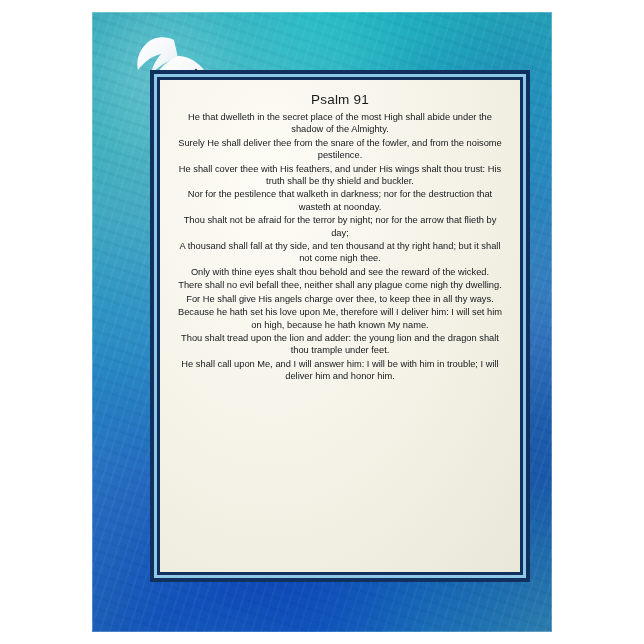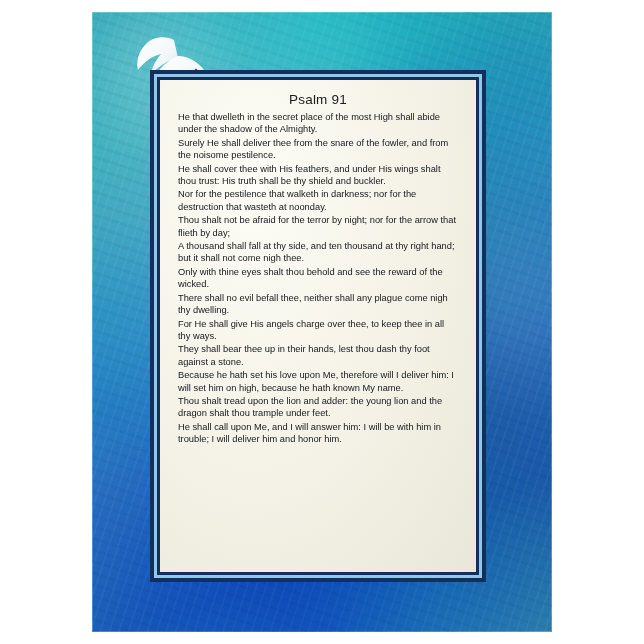--- a/index.html
+++ b/index.html
@@ -69,21 +69,21 @@
     top: 22px;
     width: 96px;
     height: 86px;
   }
 
   
   .panel-outer {
     position: absolute;
     left: 58px;
     top: 58px;
-    width: 336px;
+    width: 380px;
     height: 512px;
     background: #12305e;
     padding: 4px;
     box-sizing: border-box;
   }
   .panel-mid {
     width: 100%;
     height: 100%;
     border: 3px solid #8ec9e8;
     box-sizing: border-box;
@@ -101,21 +101,21 @@
   }
   .psalm-title {
     text-align: center;
     font-size: 13.5px;
     color: #1b1b1b;
     margin: 2px 0 4px;
     letter-spacing: .2px;
     font-weight: 400;
   }
   .verse {
-    text-align: left;
+    text-align: center;
     font-size: 9.3px;
     line-height: 12.4px;
     color: #15181c;
     margin: 0 0 1px;
     padding: 0 2px;
   }
 </style>
 </head>
 <body>
 
@@ -152,21 +152,20 @@
           <div class="psalm-title">Psalm 91</div>
           <p class="verse">He that dwelleth in the secret place of the most High shall abide under the shadow of the Almighty.</p>
           <p class="verse">Surely He shall deliver thee from the snare of the fowler, and from the noisome pestilence.</p>
           <p class="verse">He shall cover thee with His feathers, and under His wings shalt thou trust: His truth shall be thy shield and buckler.</p>
           <p class="verse">Nor for the pestilence that walketh in darkness; nor for the destruction that wasteth at noonday.</p>
           <p class="verse">Thou shalt not be afraid for the terror by night; nor for the arrow that flieth by day;</p>
           <p class="verse">A thousand shall fall at thy side, and ten thousand at thy right hand; but it shall not come nigh thee.</p>
           <p class="verse">Only with thine eyes shalt thou behold and see the reward of the wicked.</p>
           <p class="verse">There shall no evil befall thee, neither shall any plague come nigh thy dwelling.</p>
           <p class="verse">For He shall give His angels charge over thee, to keep thee in all thy ways.</p>
-          <p class="verse">They shall bear thee up in their hands, lest thou dash thy foot against a stone.</p>
           <p class="verse">Because he hath set his love upon Me, therefore will I deliver him: I will set him on high, because he hath known My name.</p>
           <p class="verse">Thou shalt tread upon the lion and adder: the young lion and the dragon shalt thou trample under feet.</p>
           <p class="verse">He shall call upon Me, and I will answer him: I will be with him in trouble; I will deliver him and honor him.</p>
         </div>
       </div>
     </div>
   </div>
 
 </div>
 

